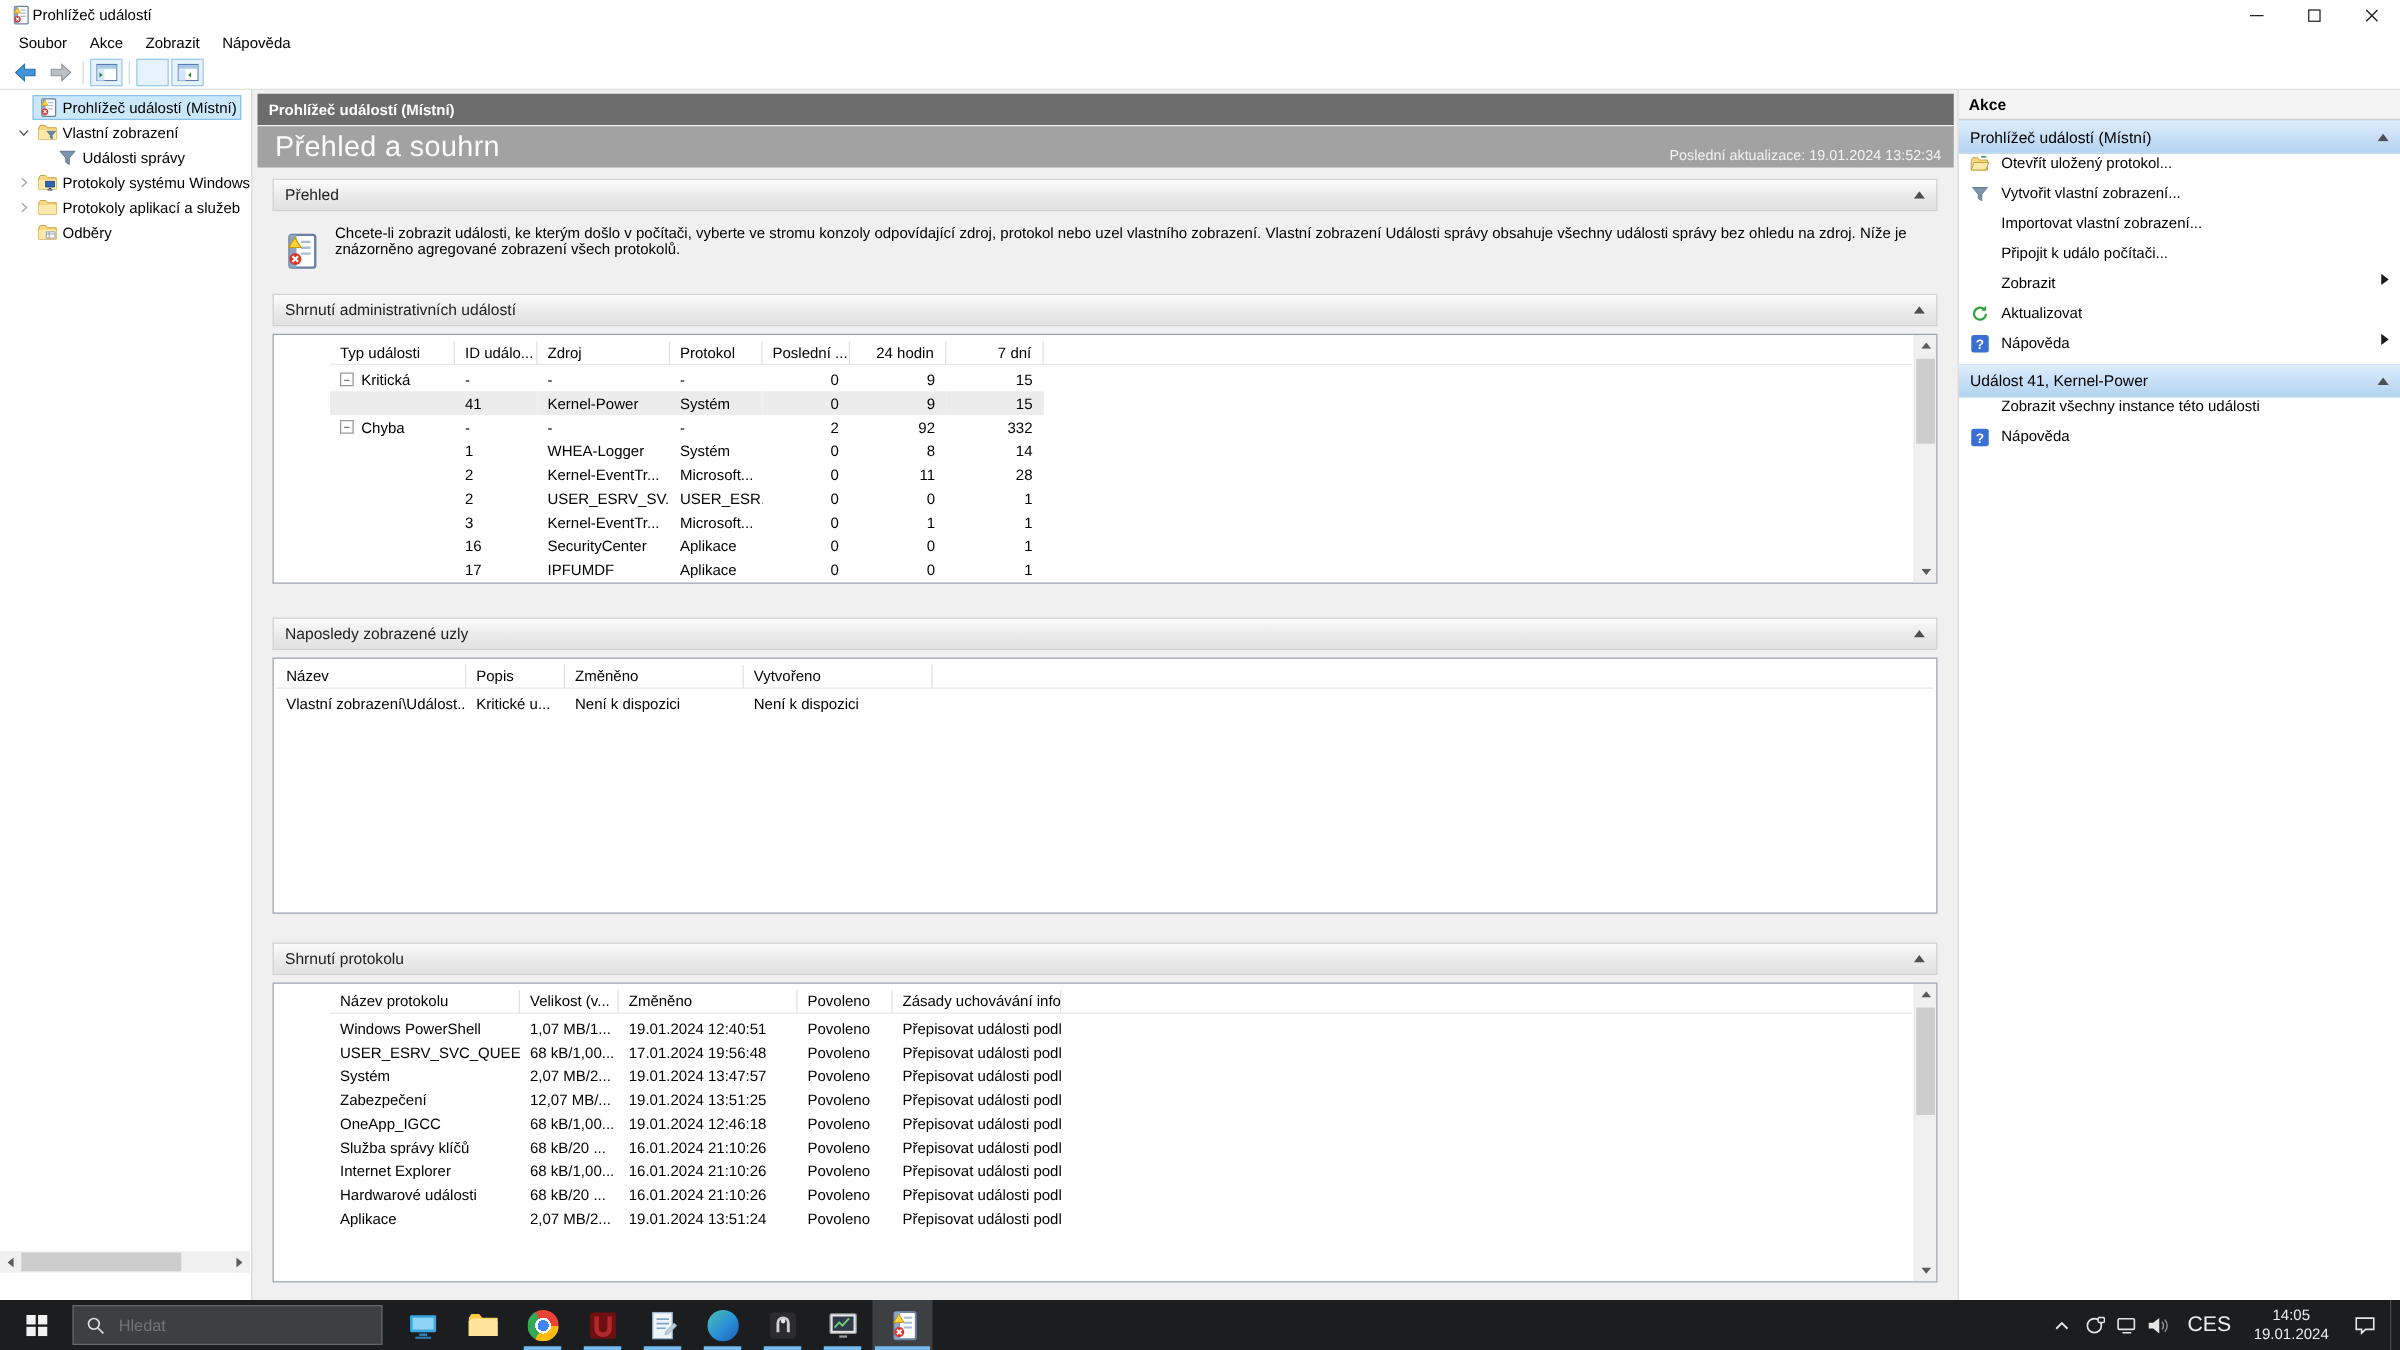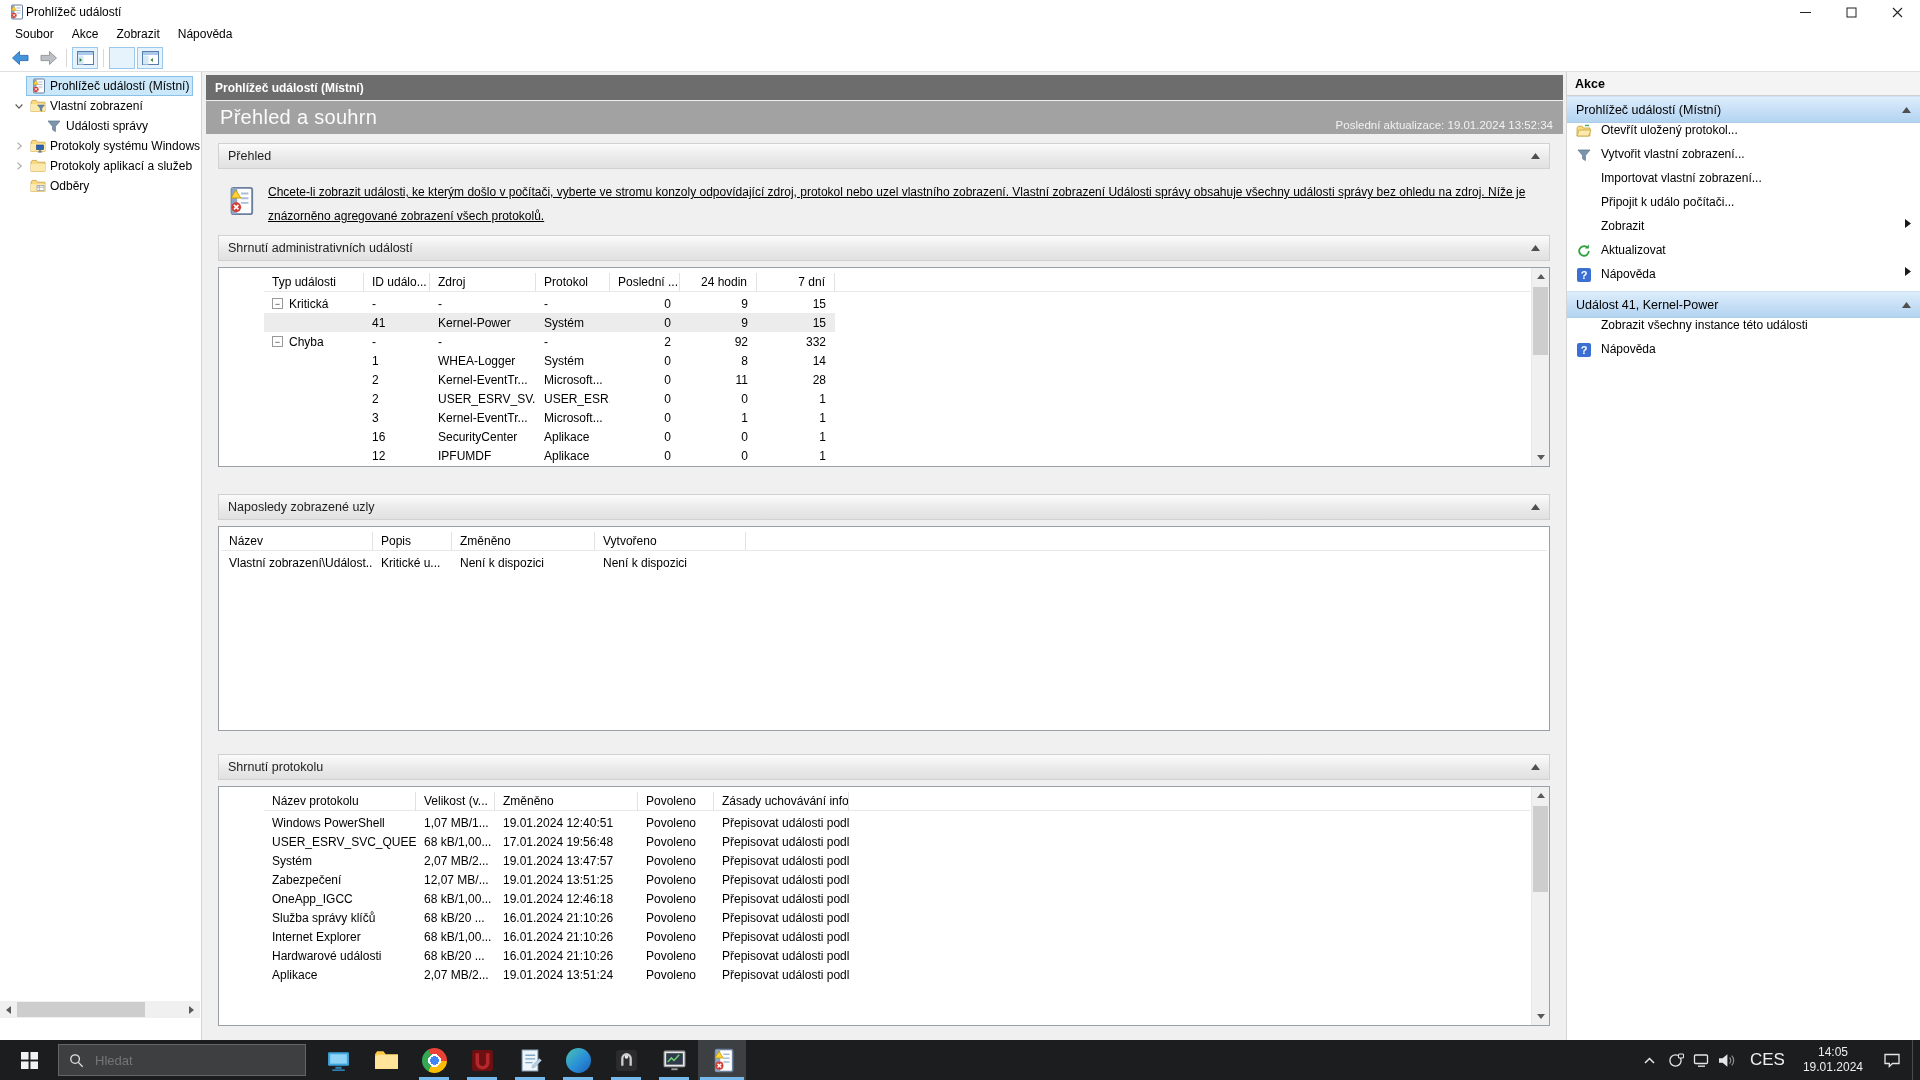--- a/index.html
+++ b/index.html
@@ -38,29 +38,29 @@
   .tree-row .ticon svg{width:16px;height:16px;}
   .hscroll{position:absolute;left:0;right:1px;bottom:22px;height:17px;background:#f0f0f0;display:flex;align-items:stretch;}
   .hs-btn{width:17px;display:flex;align-items:center;justify-content:center;background:#f0f0f0;}
   .hs-track{flex:1;position:relative;}
   .hs-thumb{position:absolute;top:1px;bottom:1px;left:0;width:128px;background:#cdcdcd;}
 
   
   .main-panel{flex:1;margin:3px 3px 0 4px;min-width:0;display:flex;flex-direction:column;}
   .crumb{height:25px;background:#6d6d6d;color:#fff;display:flex;align-items:center;padding-left:9px;font-weight:700;flex:none;}
   .pageband{height:33px;background:#a2a2a2;position:relative;display:flex;align-items:center;padding-left:14px;flex:none;margin-top:1px;}
-  .ptitle{font-size:20px;color:#fbfbfb;letter-spacing:.3px;}
+  .ptitle{font-size:23px;color:#fbfbfb;letter-spacing:.3px;}
   .lastupd{position:absolute;right:10px;bottom:3px;font-size:11.5px;color:#f2f2f2;}
   .sections{flex:1;padding:9px 13px 0 12px;overflow:hidden;}
   .sec-hdr{height:24px;background:linear-gradient(#fbfbfb,#eaeaea 55%,#e1e1e1);border:1px solid #d2d1d1;
            display:flex;align-items:center;padding:0 9px;font-size:12.5px;color:#1e1e1e;}
   .sec-hdr .toggle{margin-left:auto;}
   .overview-body{display:flex;gap:13px;padding:10px 8px 0 7px;height:54px;box-sizing:border-box;}
   .overview-body .bigic svg{width:30px;height:36px;}
-  .overview-text{line-height:24px;padding-top:1px;text-decoration:underline;}
+  .overview-text{line-height:13px;padding-top:1px;}
 
   
   .data-table{position:relative;background:#fff;border:1px solid #9aa0a8;margin-top:6px;overflow:hidden;box-sizing:border-box;}
   .tbl-body{padding:3px 2px 0 2px;}
   .tbl-body.has-vs{margin-right:17px;padding-left:45px;}
   .thead,.trow{display:grid;align-items:center;}
   .thead{height:23px;}
   .th{height:19px;display:flex;align-items:center;padding-left:8px;border-right:1px solid #e2e2e2;border-bottom:1px solid #e8e8e8;
       overflow:hidden;white-space:nowrap;box-sizing:border-box;}
   .th.num{justify-content:flex-end;padding-right:9px;}
@@ -440,21 +440,21 @@
                 <span class="td"></span>
                 <span class="td">16</span>
                 <span class="td">SecurityCenter</span>
                 <span class="td">Aplikace</span>
                 <span class="td num">0</span>
                 <span class="td num">0</span>
                 <span class="td num">1</span>
               </div>
               <div class="trow" style="grid-template-columns:100px 66px 106px 74px 70px 77px 78px 1fr">
                 <span class="td"></span>
-                <span class="td">12</span>
+                <span class="td">17</span>
                 <span class="td">IPFUMDF</span>
                 <span class="td">Aplikace</span>
                 <span class="td num">0</span>
                 <span class="td num">0</span>
                 <span class="td num">1</span>
               </div>
             </div>
             <div class="vscroll"><span class="icon vs-btn">
                 <svg width="8" height="5" viewBox="0 0 8 5">
                   <path d="M0 5l4-5 4 5z" fill="#5a5a5a"></path>

